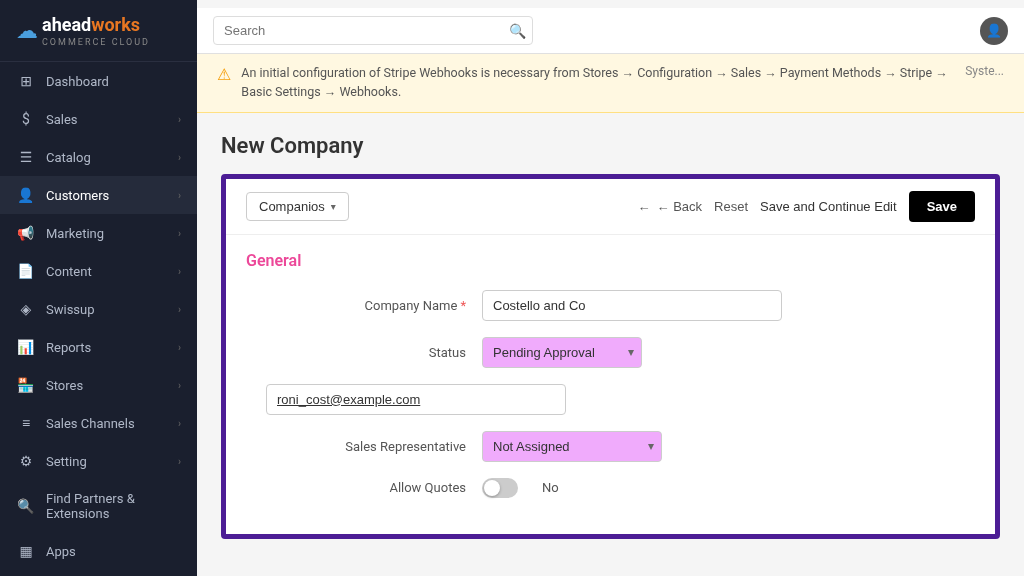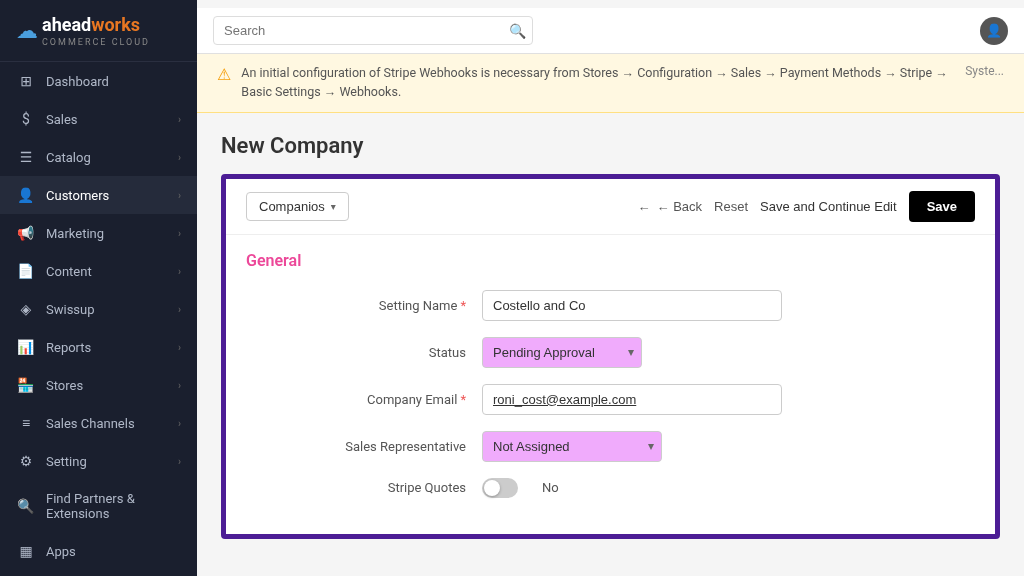--- a/index.html
+++ b/index.html
@@ -414,59 +414,56 @@
         <button class="btn-save-continue">Save and Continue Edit</button>
         <button class="btn-save">Save</button>
       </div>
 
       <div class="section-title">General</div>
 
       <div class="form-section">
 
         <div class="form-row">
           <label class="form-label">
-            <span>Setting Name</span><span class="required">*</span>
+            <span>Company Name</span><span class="required">*</span>
           </label>
           <input type="text" class="form-input" value="Costello and Co" style="max-width: 300px;">
         </div>
 
         <div class="form-row">
           <label class="form-label">
             <span>Status</span>
           </label>
           <div class="select-wrap">
             <select class="form-select">
               <option>Pending Approval</option>
               <option>Active</option>
               <option>Inactive</option>
             </select>
           </div>
         </div>
 
         <div class="form-row">
-          <label class="form-label">
-            <span>Company Email</span><span class="required">*</span>
-          </label>
           <input type="text" class="form-input" value="roni_cost@example.com" style="max-width: 300px; text-decoration: underline;">
         </div>
 
         <div class="form-row">
           <label class="form-label">
             <span>Sales Representative</span>
           </label>
           <div class="select-wrap">
             <select class="form-select" style="min-width:180px;">
               <option>Not Assigned</option>
             </select>
           </div>
         </div>
 
         <div class="form-row">
           <label class="form-label">
-            <span>Stripe Quotes</span>
+            <span>Allow Quotes</span>
           </label>
           <div class="toggle-wrap">
             <div class="toggle">
               <div class="toggle-knob"></div>
             </div>
             <span class="toggle-label">No</span>
           </div>
         </div>
       </div>
     </div>

